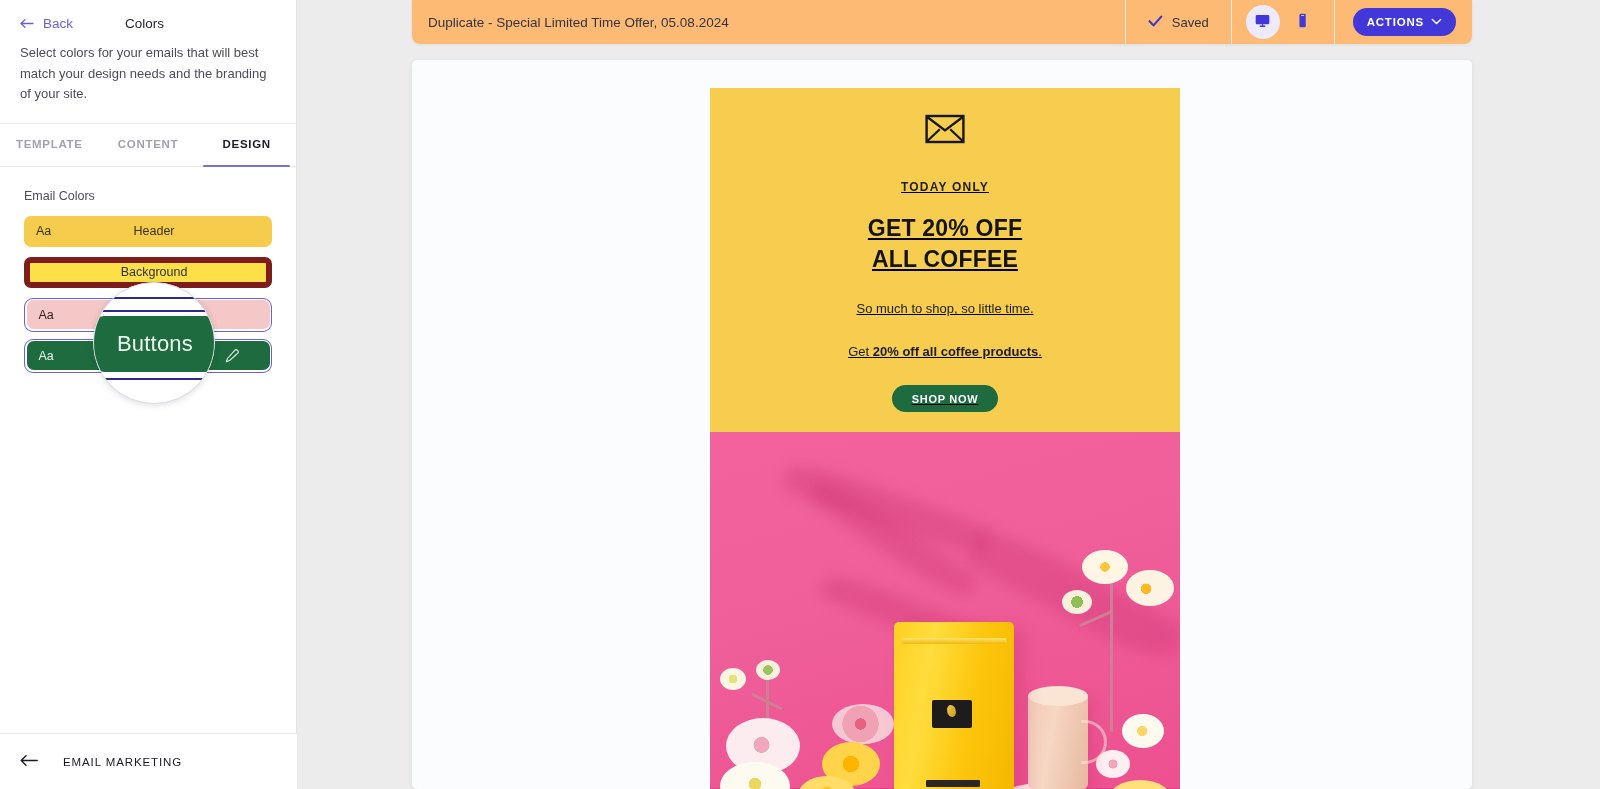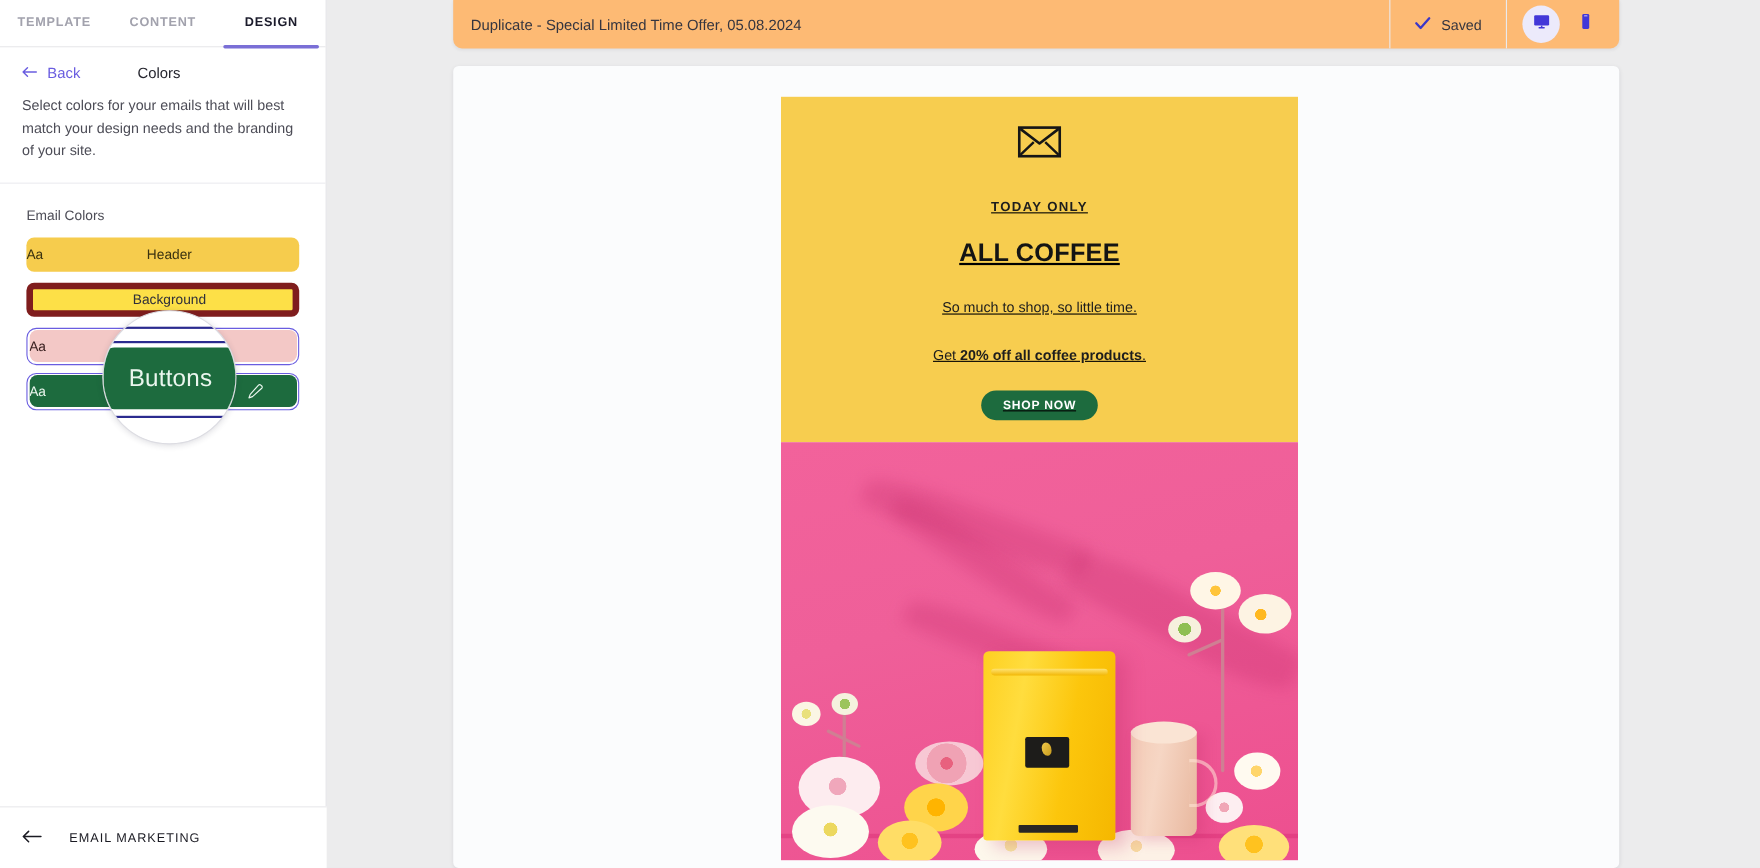--- a/index.html
+++ b/index.html
@@ -94,20 +94,21 @@
     display: flex;
     align-items: center;
     margin-bottom: 10px;
     cursor: pointer;
     overflow: hidden;
   }
   .swatch .aa {
     width: 58px;
     flex: 0 0 58px;
     font-size: 12.5px;
+    padding-left: 12px;
   }
   .swatch .nm {
     flex: 1 1 auto;
     text-align: center;
     font-size: 12.5px;
   }
   .swatch .pen { width: 46px; flex: 0 0 46px; }
 
   
   .sel-wrap {
@@ -388,41 +389,41 @@
     background: rgba(215,45,115,.45);
   }
 </style>
 </head>
 <body>
 
 <div id="app">
 
   <div id="left-panel">
 
-    <div id="tabbar">
-      <div class="tab">TEMPLATE</div>
-      <div class="tab">CONTENT</div>
-      <div class="tab active">DESIGN</div>
-    </div>
-
     <div id="panel-head">
       <div id="headrow">
         <div id="back-btn">
           <span id="back-arrow">
             <svg width="15" height="11" viewBox="0 0 15 11" fill="none">
               <path d="M1 5.5h12M1 5.5L5 1.6M1 5.5L5 9.4" stroke="#6a5de0" stroke-width="1.3" stroke-linecap="round" stroke-linejoin="round"></path>
             </svg>
           </span>
           <span>Back</span>
         </div>
         <div id="panel-title">Colors</div>
       </div>
       <div id="panel-desc">Select colors for your emails that will best match your design needs and the branding of your site.</div>
     </div>
 
+    <div id="tabbar">
+      <div class="tab">TEMPLATE</div>
+      <div class="tab">CONTENT</div>
+      <div class="tab active">DESIGN</div>
+    </div>
+
     <div id="section">
       <div id="section-label">Email Colors</div>
 
       <div class="swatch" id="sw-header">
         <span class="aa">Aa</span>
         <span class="nm">Header</span>
         <span class="pen"></span>
       </div>
 
       <div class="swatch" id="sw-bg">
@@ -497,35 +498,46 @@
         <div class="dev-btn">
           <span>
             <svg width="15" height="17" viewBox="0 0 16 20" fill="none">
               <rect x="4.4" y="2" width="7.4" height="16" rx="1.4" fill="#4237d8"></rect>
               <rect x="6.2" y="3.6" width="3.8" height="0.9" rx="0.45" fill="#ffffff"></rect>
             </svg>
           </span>
         </div>
       </div>
 
+      <div id="actions-wrap">
+        <button id="actions-btn">
+          <span>ACTIONS</span>
+          <span id="actions-caret">
+            <svg width="11" height="7" viewBox="0 0 12 8" fill="none">
+              <path d="M1.2 1.6L6 6.2l4.8-4.6" stroke="#ffffff" stroke-width="1.6" stroke-linecap="round" stroke-linejoin="round"></path>
+            </svg>
+          </span>
+        </button>
+      </div>
     </div>
 
     <div id="canvas">
 
       <div id="email">
 
         <div id="email-header">
           <div id="env-icon">
             <svg width="40" height="30" viewBox="0 0 40 30" fill="none">
               <rect x="1.6" y="2" width="36.8" height="26" stroke="#161616" stroke-width="2.4"></rect>
               <path d="M2.6 3.2L20 16.4 37.4 3.2" stroke="#161616" stroke-width="2.4" stroke-linejoin="round"></path>
               <path d="M2.6 26.8L14.8 15.2M37.4 26.8L25.2 15.2" stroke="#161616" stroke-width="2.2"></path>
             </svg>
           </div>
           <div id="eyebrow">TODAY ONLY</div>
+          <div class="headline" id="headline1">GET 20% OFF</div>
           <div class="headline" id="headline2">ALL COFFEE</div>
           <div id="sub1">So much to shop, so little time.</div>
           <div id="sub2">
             <span>Get </span><b>20% off all coffee products</b><span>.</span>
           </div>
           <button id="shop-btn">SHOP NOW</button>
         </div>
 
         <div id="hero">
           <div class="shadow-leaf" id="sl1"></div>

